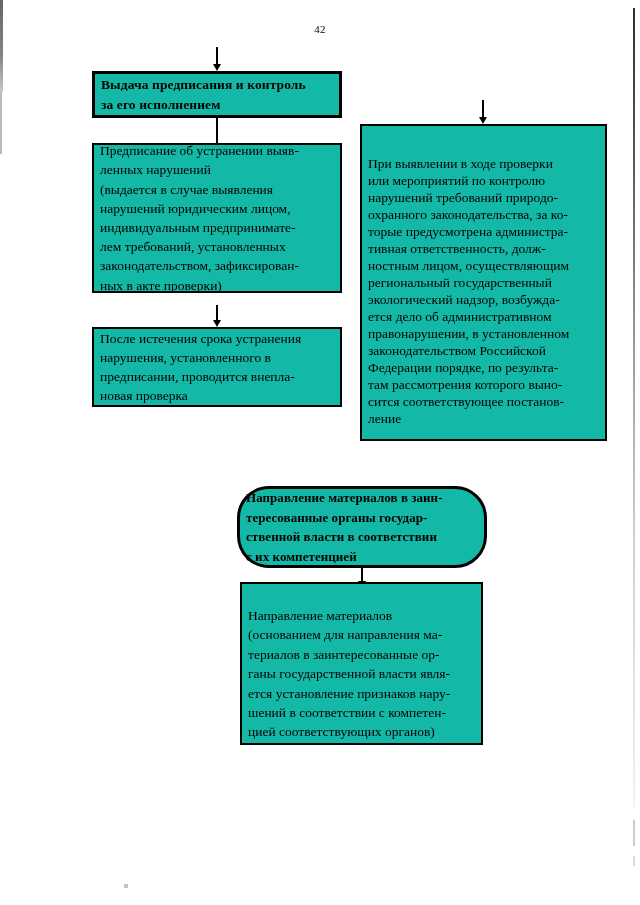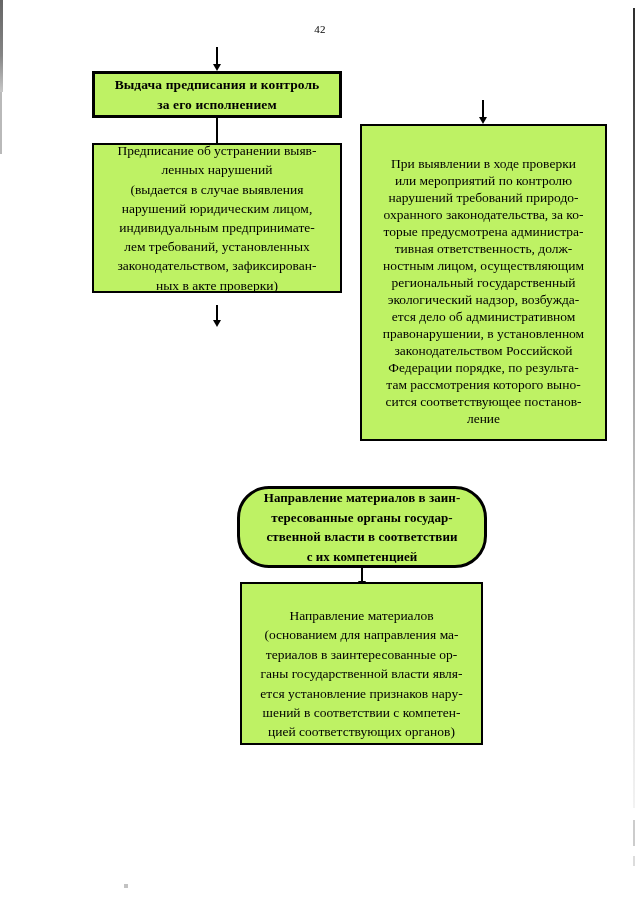--- a/index.html
+++ b/index.html
@@ -59,26 +59,25 @@
     text-align: center;
     font-size: 11px;
     letter-spacing: .3px;
     font-family: "Liberation Serif", "DejaVu Serif", serif;
   }
 
   
   .box {
     position: absolute;
     box-sizing: border-box;
-    background: #bef264;
+    background: #14b8a6;
     border: 2px solid #000000;
     display: flex;
     align-items: center;
     justify-content: center;
-    text-align: center;
   }
   .box .txt {
     display: block;
     width: 100%;
     padding: 0 6px;
     box-sizing: border-box;
     white-space: pre-line;
   }
   .bold-box .txt {
     font-weight: bold;
@@ -210,20 +209,26 @@
 лем требований, установленных
 законодательством, зафиксирован-
 ных в акте проверки)</span>
   </div>
 
   <div class="conn" style="left:216px; top:305px; height:22px;">
     <div class="stem" style="height:16px;"></div>
     <div class="head" style="top:15px;"></div>
   </div>
 
+  <div class="box" id="box-unscheduled-check">
+    <span class="txt">После истечения срока устранения
+нарушения, установленного в
+предписании, проводится внепла-
+новая проверка</span>
+  </div>
 
   <div class="conn" style="left:482px; top:100px; height:24px;">
     <div class="stem" style="height:18px;"></div>
     <div class="head" style="top:17px;"></div>
   </div>
 
   <div class="box" id="box-violation-case">
     <span class="txt">При выявлении в ходе проверки
 или мероприятий по контролю
 нарушений требований природо-

